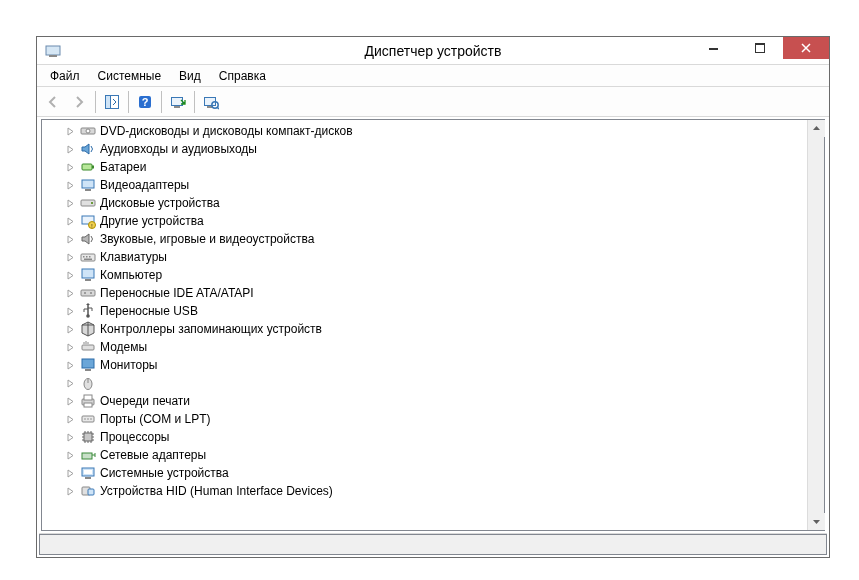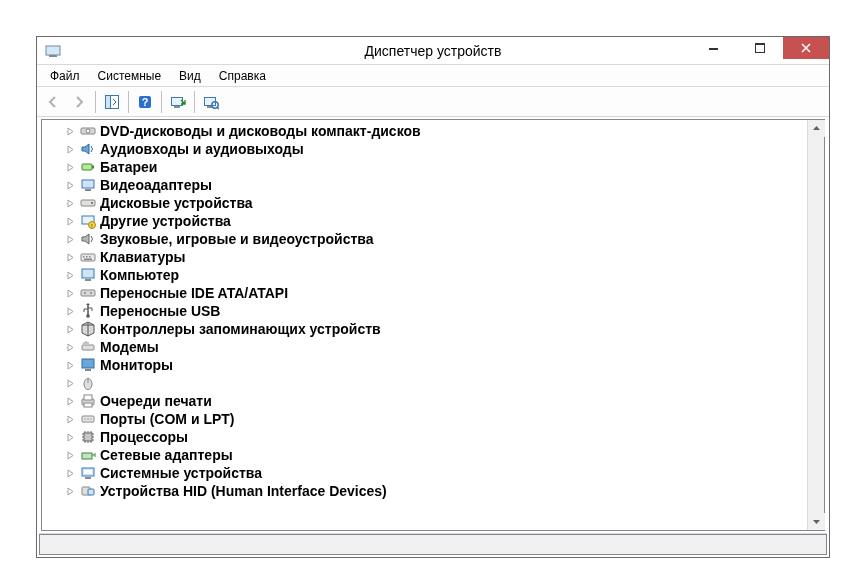--- a/index.html
+++ b/index.html
@@ -16,21 +16,21 @@
 .toolbar { height: 30px; display: flex; align-items: center; padding: 0 4px; border-bottom: 1px solid #d9d9d9; gap: 2px; background: #fdfdfd; }
 .toolbar .sep { width: 1px; height: 22px; background: #c0c0c0; margin: 0 2px; }
 .tbtn { width: 24px; height: 24px; display: flex; align-items: center; justify-content: center; border: 1px solid transparent; border-radius: 2px; }
 .tbtn.disabled { opacity: 0.45; }
 .content { flex: 1; display: flex; border-left: 2px solid #fff; border-right: 2px solid #fff; }
 .tree-outer { flex: 1; border: 1px solid #828790; margin: 2px; position: relative; display: flex; }
 .tree { flex: 1; overflow: hidden; padding-top: 2px; padding-left: 22px; }
 .tree-row { height: 18px; display: flex; align-items: center; white-space: nowrap; }
 .tree-row .expander { width: 12px; height: 12px; display: flex; align-items: center; justify-content: center; margin-right: 4px; }
 .tree-row .dev-icon { width: 16px; height: 16px; margin-right: 4px; flex-shrink: 0; }
-.tree-row .label { font-size: 14px; font-weight: bold; }
+.tree-row .label { font-size: 12px; }
 .scrollbar { width: 17px; background: #f0f0f0; border-left: 1px solid #dcdcdc; position: relative; }
 .scroll-arrow { width: 17px; height: 17px; display: flex; align-items: center; justify-content: center; background: #f0f0f0; position: absolute; }
 .scroll-arrow.up { top: 0; }
 .scroll-arrow.down { bottom: 0; }
 .statusbar { height: 22px; border-top: 1px solid #d9d9d9; background: #f0f0f0; margin: 0 2px 2px 2px; }
 .statusbar-border { border: 1px solid #828790; height: 100%; }
 </style>
 </head>
 <body>
 

